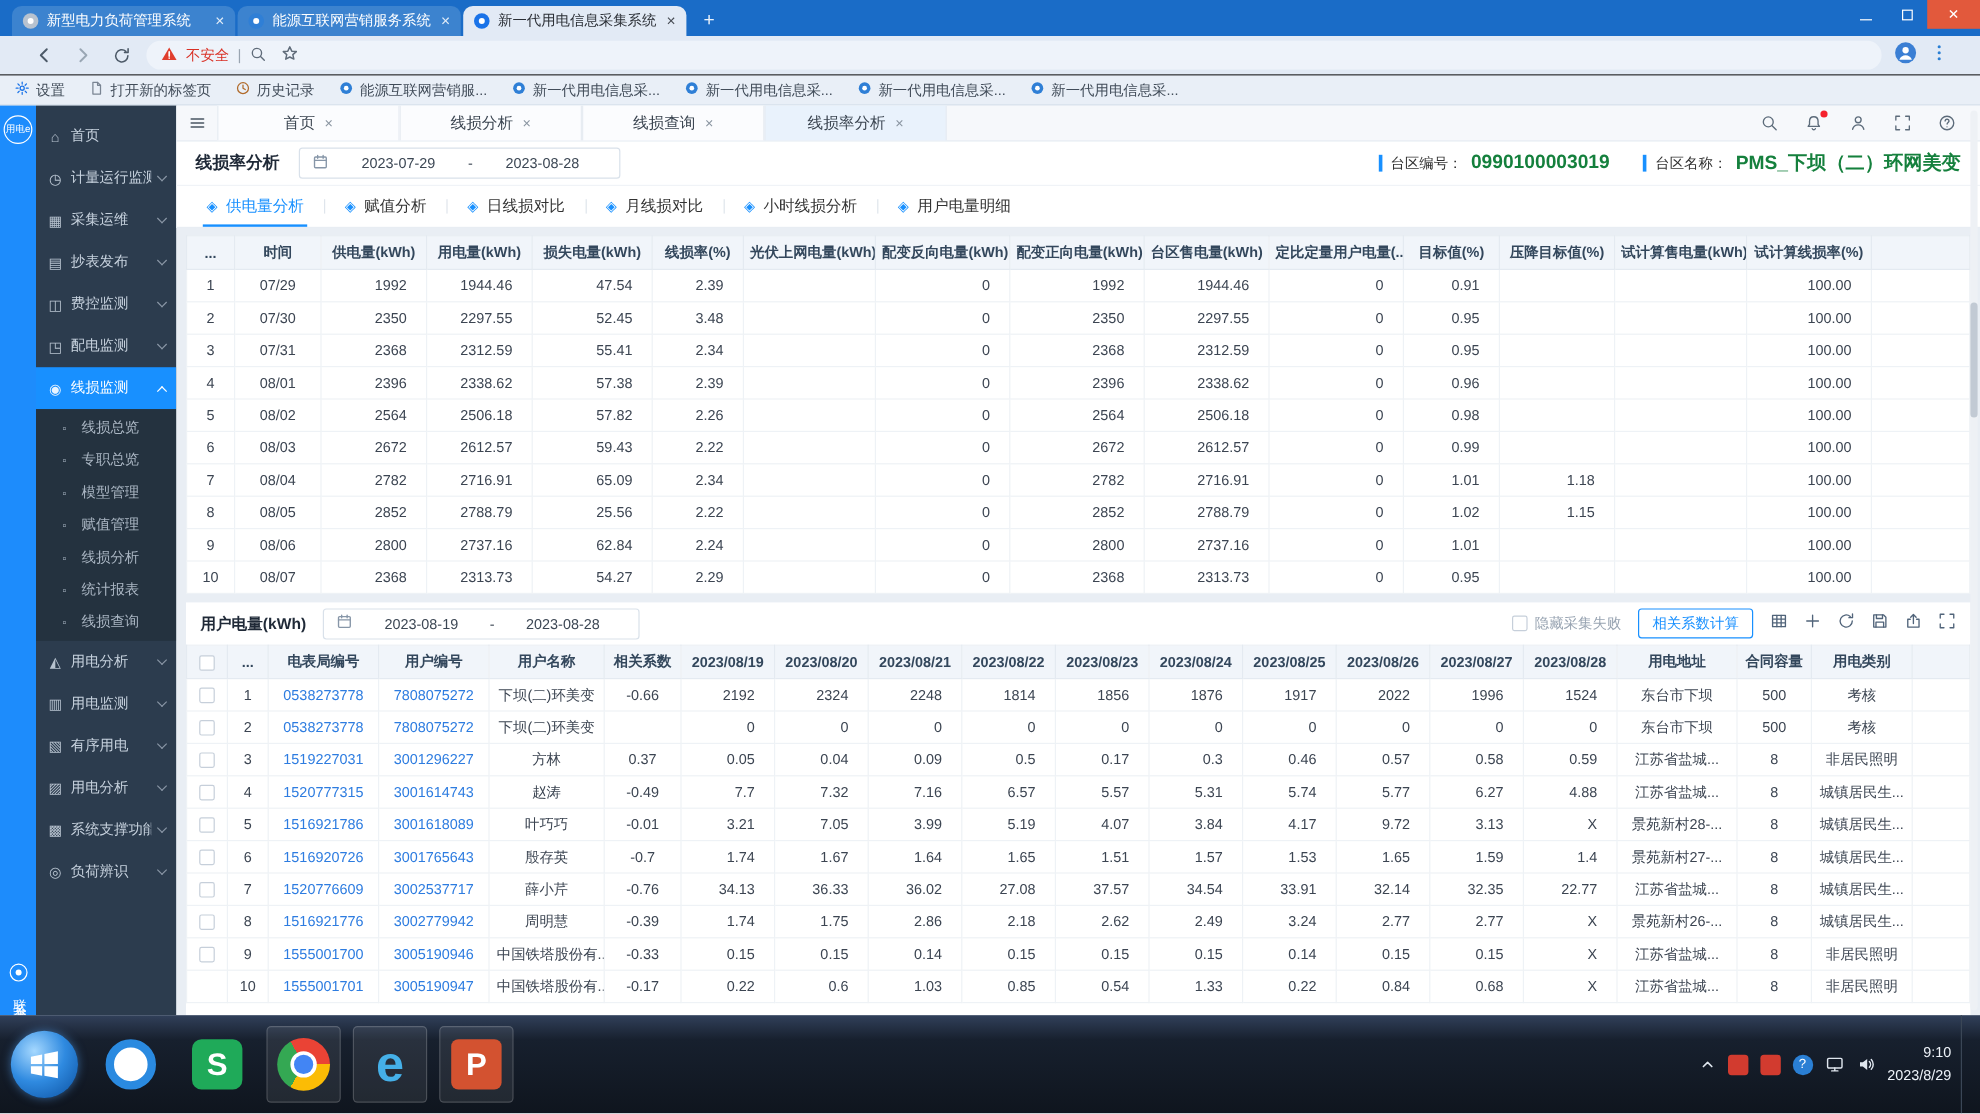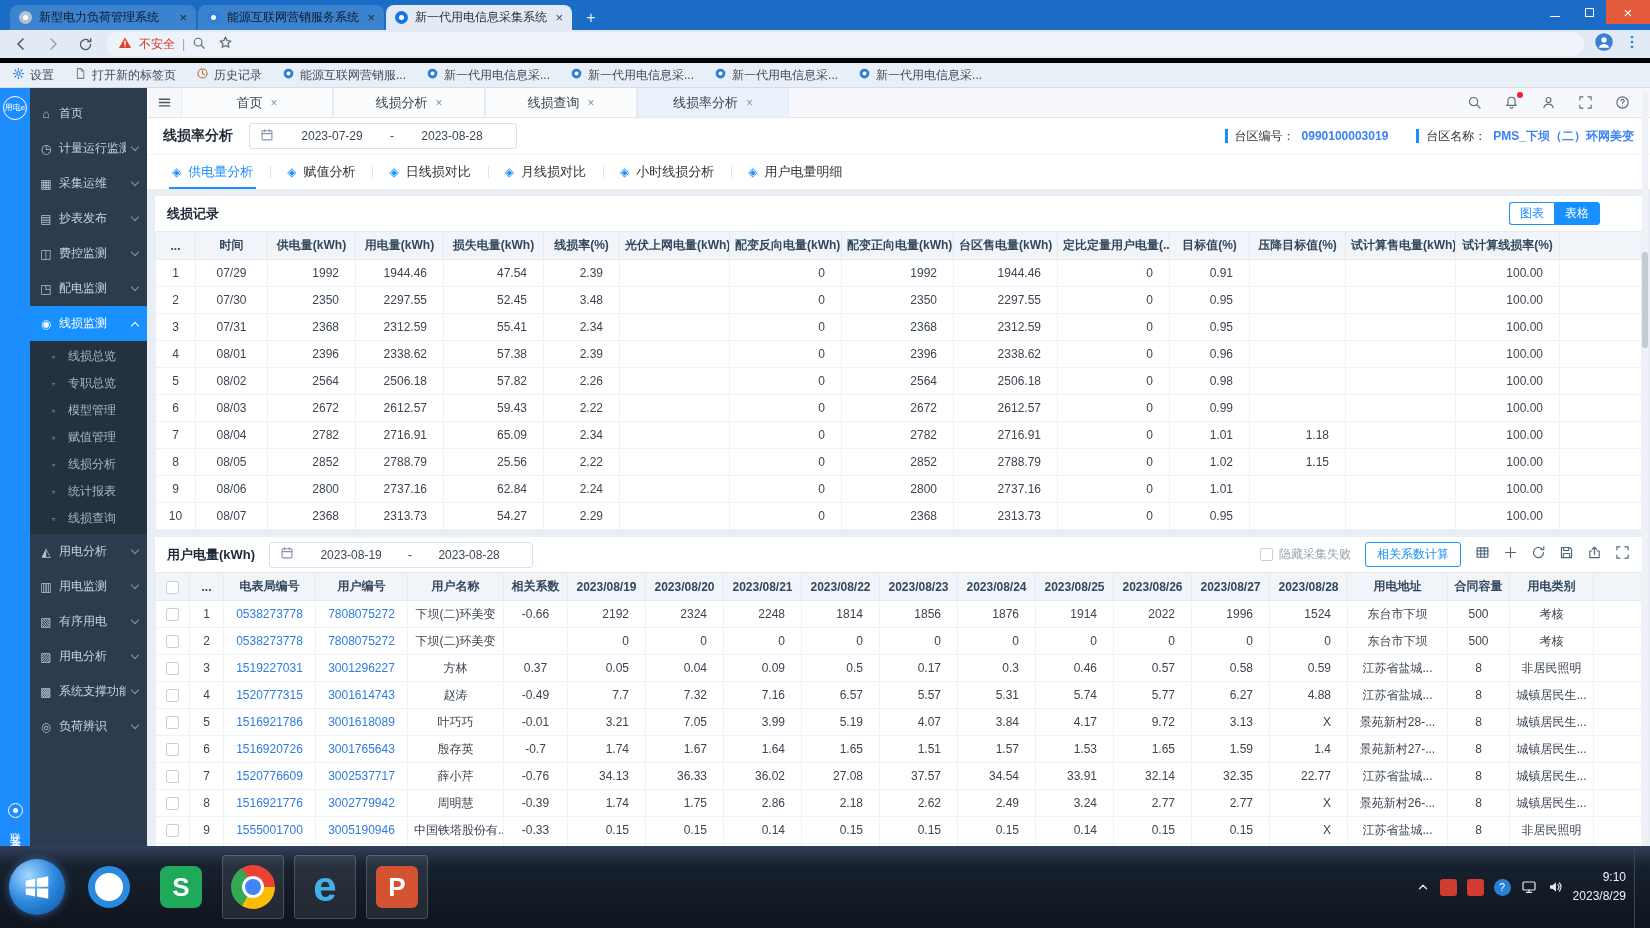--- a/index.html
+++ b/index.html
@@ -3,34 +3,34 @@
 <meta charset="utf-8">
 <style>
 *{margin:0;padding:0;box-sizing:border-box;}
 html,body{width:1650px;height:928px;overflow:hidden;}
 body{font-family:"Liberation Sans","DejaVu Sans",sans-serif;}
 #screen{position:relative;width:1650px;height:928px;background:#e9eef4;overflow:hidden;}
 
 
 .tabstrip{height:30px;background:#1a6cc7;display:flex;align-items:flex-end;padding-left:10px;position:relative;}
 .tabs{display:flex;align-items:flex-end;}
-.btab{width:186px;height:25px;border-radius:8px 8px 0 0;display:flex;align-items:center;gap:7px;padding:0 9px;margin-right:2px;font-size:12px;color:#0f172a;background:#3c83cf;cursor:default;}
+.btab{width:186px;height:25px;border-radius:8px 8px 0 0;display:flex;align-items:center;gap:7px;padding:0 9px;margin-right:2px;font-size:12px;color:#ffffff;background:#3c83cf;cursor:default;}
 .btab.active{background:#e2eaf5;color:#2b2f36;}
 .btab .fav{width:13px;height:13px;border-radius:50%;flex:none;position:relative;}
 .btab .fav::after{content:"";position:absolute;inset:4px;border-radius:50%;background:#fff;}
 .btab .title{flex:1;white-space:nowrap;overflow:hidden;}
 .btab .close{font-size:13px;opacity:.85;}
 .newtab{width:26px;height:23px;margin:0 0 1px 4px;color:#eaf2fb;font-size:16px;display:flex;align-items:center;justify-content:center;}
 .winctl{position:absolute;right:0;top:0;display:flex;height:24px;}
 .winctl>div{width:34px;display:flex;align-items:center;justify-content:center;color:#fff;}
 .winctl .minbar{width:10px;border-top:1.6px solid #fff;margin-top:8px;display:inline-block;}
 .winctl .maxbox{width:9px;height:9px;border:1.4px solid #fff;display:inline-block;}
 .winctl .wclose{width:44px;background:#e2593c;font-size:15px;}
 
-.toolbar{height:33px;background:#e2eaf5;display:flex;align-items:center;padding:0 10px;gap:10px;border-bottom:5px solid #000000;}
+.toolbar{height:33px;background:#e2eaf5;display:flex;align-items:center;padding:0 26px;gap:10px;border-bottom:1px solid #000000;}
 .navbtn{width:22px;text-align:center;display:flex;align-items:center;justify-content:center;}
 .omnibox{flex:1;height:24px;background:#eef3fa;border-radius:12px;display:flex;align-items:center;padding:0 12px;gap:7px;font-size:12.5px;color:#333;overflow:hidden;min-width:0;}
 .sec{color:#d93025;font-size:12px;white-space:nowrap;}
 .sep{color:#9aa5b1;}
 .url{white-space:nowrap;overflow:hidden;color:#333;flex:1;min-width:0;}
 .obicons{display:flex;gap:12px;align-items:center;flex:none;}
 
 .bookbar{height:25px;background:#e9eff7;display:flex;align-items:center;padding:0 12px;gap:20px;font-size:12px;color:#414c59;border-bottom:1px solid #d3dce8;}
 .bm{display:flex;align-items:center;gap:5px;white-space:nowrap;}
 
@@ -66,21 +66,21 @@
 .hic .dot{position:absolute;top:-3px;right:-4px;width:6px;height:6px;border-radius:50%;background:#f5222d;}
 
 .pagehead{height:37px;background:#fff;display:flex;align-items:center;gap:16px;padding:0 16px;flex:none;border-bottom:1px solid #f0f3f7;}
 .ptitle{font-size:14px;font-weight:bold;color:#1f2937;}
 .dateranger{height:26px;width:268px;border:1px solid #d9e1ea;border-radius:3px;background:#fff;display:flex;align-items:center;padding:0 10px;font-size:12px;color:#3c4754;gap:4px;}
 .dateranger .dr{flex:1;text-align:center;white-space:nowrap;}
 .dateranger.dr2{width:264px;}
 .station{margin-left:auto;display:flex;align-items:center;gap:28px;}
 .sgroup{display:flex;align-items:center;gap:7px;font-size:12px;color:#333;white-space:nowrap;}
 .sbar{width:3px;height:14px;background:#1890ff;flex:none;}
-.sval{font-weight:bold;color:#3b82f6;font-size:12px;}
+.sval{font-weight:bold;color:#15803d;font-size:16px;}
 
 .subtabs{height:35px;background:#fff;border-bottom:1px solid #e8edf3;display:flex;align-items:stretch;padding:0 8px;flex:none;}
 .stab{display:flex;align-items:center;gap:7px;padding:0 17px;font-size:13px;color:#333;position:relative;cursor:pointer;}
 .stab+.stab::before{content:"";position:absolute;left:0;top:11px;bottom:11px;width:1px;background:#dfe5ec;}
 .stab .dia{color:#1890ff;font-size:12px;}
 .stab.active{color:#1890ff;}
 .stab.active::after{content:"";position:absolute;left:14px;right:14px;bottom:0;height:2px;background:#1890ff;}
 
 .content{flex:1;padding:6px 8px 0;display:flex;flex-direction:column;gap:7px;overflow:hidden;min-height:0;}
 .panel{background:#fff;}
@@ -482,30 +482,20 @@
             <span>小时线损分析</span>
           </div>
           <div class="stab">
             <span class="dia">◈</span>
             <span>用户电量明细</span>
           </div>
         </div>
 
       <div class="content">
         <div class="panel">
-          <div class="sechead">
-            <span class="sectitle">线损记录</span>
-            <div class="toggle">
-                <div class="tgl">图表</div>
-                <div class="tgl active">表格</div>
-              </div>
-            <span class="exporticon">
-                <svg width="16" height="16" viewBox="0 0 16 16" fill="none" stroke="#51647a" stroke-width="1.2" stroke-linecap="round" stroke-linejoin="round"></svg>
-              </span>
-          </div>
           <table id="ltable">
               <colgroup>
                 <col style="width: 40px;">
                 <col style="width: 72px;">
                 <col style="width: 88px;">
                 <col style="width: 88px;">
                 <col style="width: 100px;">
                 <col style="width: 76px;">
                 <col style="width: 110px;">
                 <col style="width: 112px;">
@@ -818,21 +808,21 @@
                     <td class="link">0538273778</td>
                     <td class="link">7808075272</td>
                     <td>下坝(二)环美变</td>
                     <td>-0.66</td>
                     <td class="num">2192</td>
                     <td class="num">2324</td>
                     <td class="num">2248</td>
                     <td class="num">1814</td>
                     <td class="num">1856</td>
                     <td class="num">1876</td>
-                    <td class="num">1914</td>
+                    <td class="num">1917</td>
                     <td class="num">2022</td>
                     <td class="num">1996</td>
                     <td class="num">1524</td>
                     <td>东台市下坝</td>
                     <td>500</td>
                     <td>考核</td>
                     <td class="blank"></td>
                   </tr>
                   <tr>
                     <td><span class="cb"></span></td>

